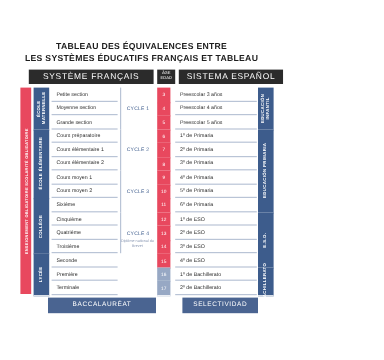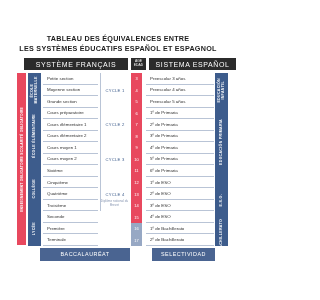--- a/index.html
+++ b/index.html
@@ -112,21 +112,21 @@
   #bac{left:40px;width:90px;}
   #sel{left:152px;width:63px;}
 </style>
 </head>
 <body>
 
 <div class="page">
 
   <div class="title">
     <div>TABLEAU DES ÉQUIVALENCES ENTRE</div>
-    <div>LES SYSTÈMES ÉDUCATIFS ESPAÑOL ET ESPAGNOL</div>
+    <div>LES SYSTÈMES ÉDUCATIFS FRANÇAIS ET TABLEAU</div>
   </div>
 
   <div class="hdr" id="hdr-fr">SYSTÈME FRANÇAIS</div>
 
   <div class="hdr" id="hdr-age">
     <div>ÂGE</div>
     <div>EDAD</div>
   </div>
 
   <div class="hdr" id="hdr-es">SISTEMA ESPAÑOL</div>

